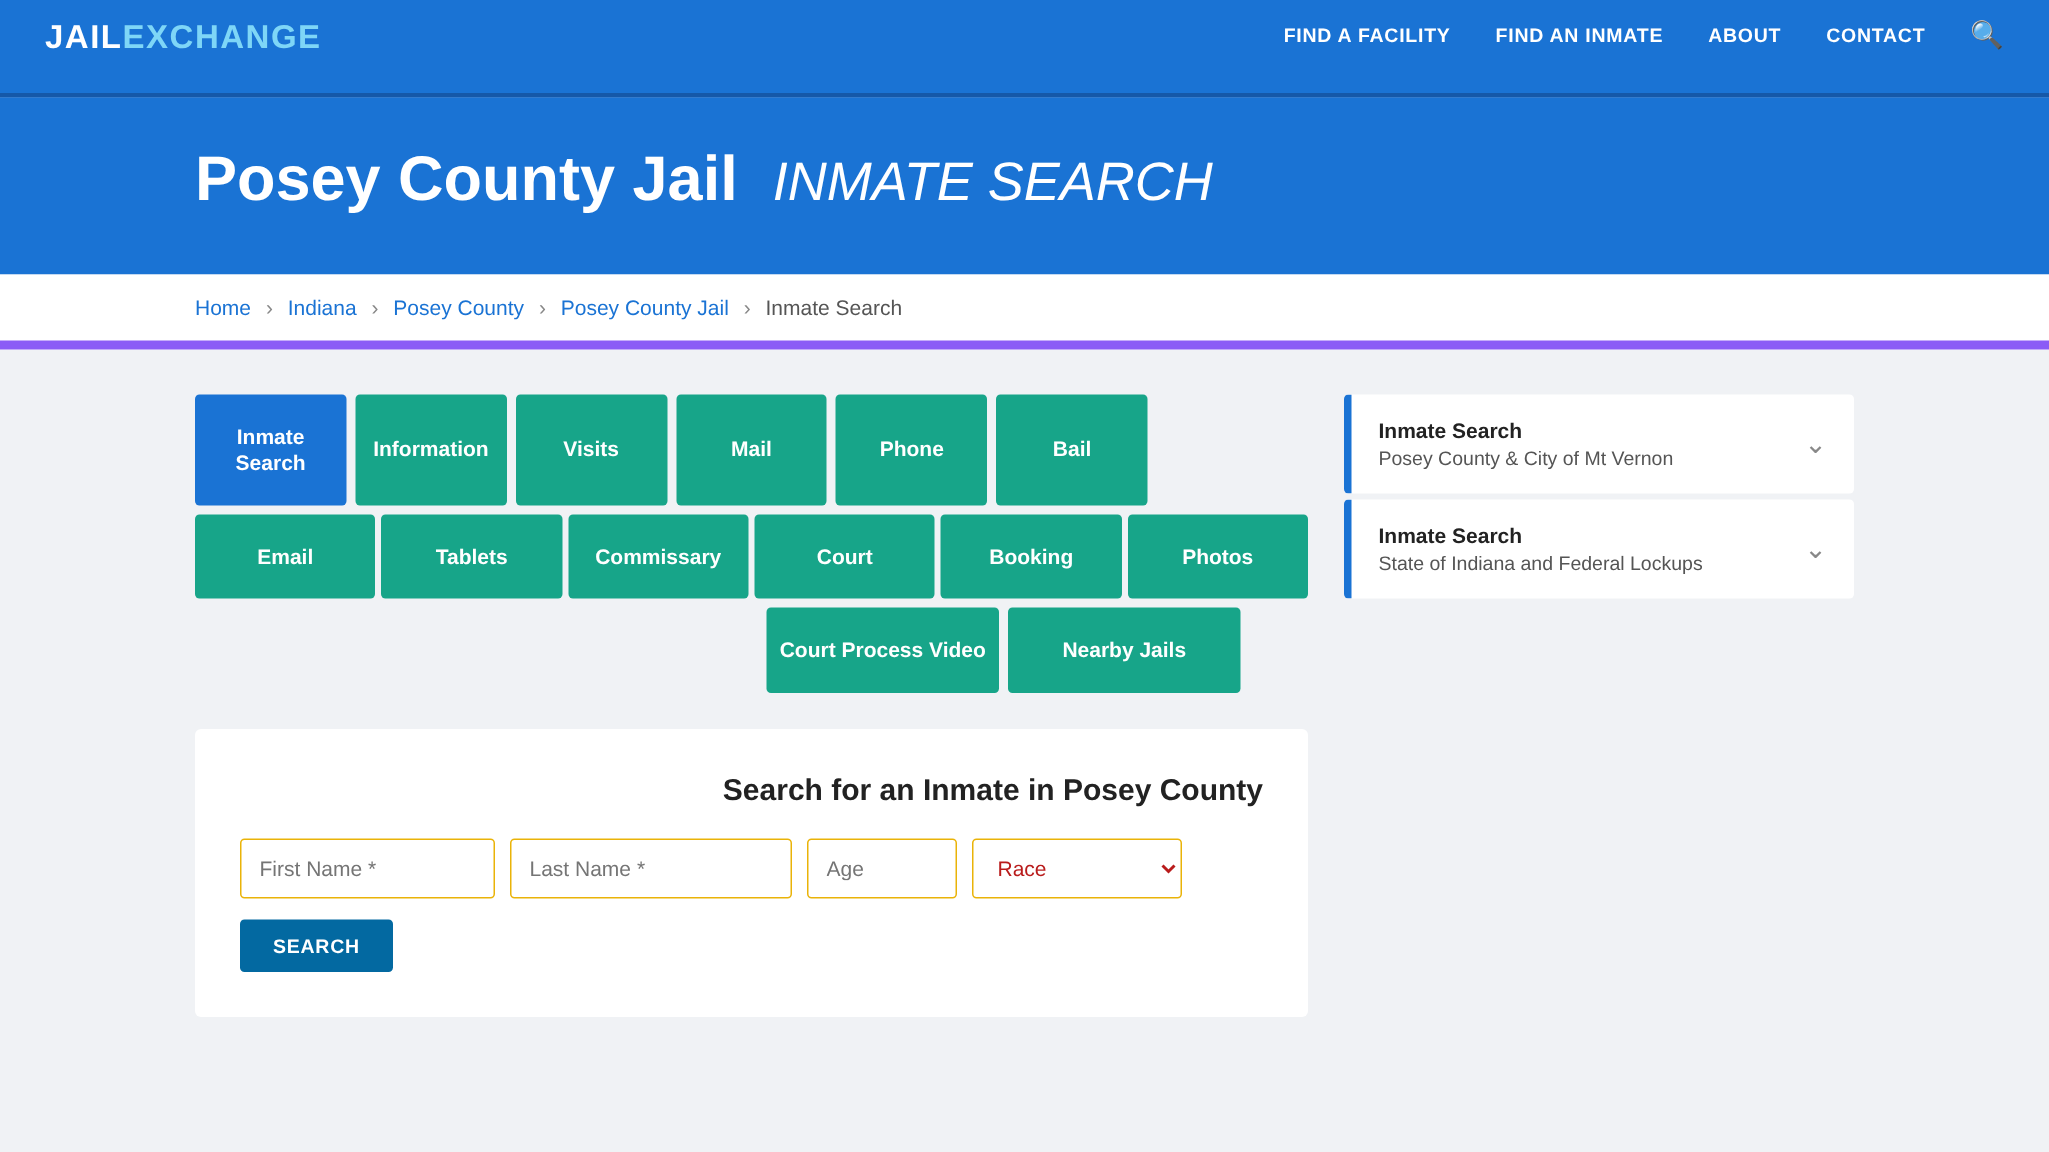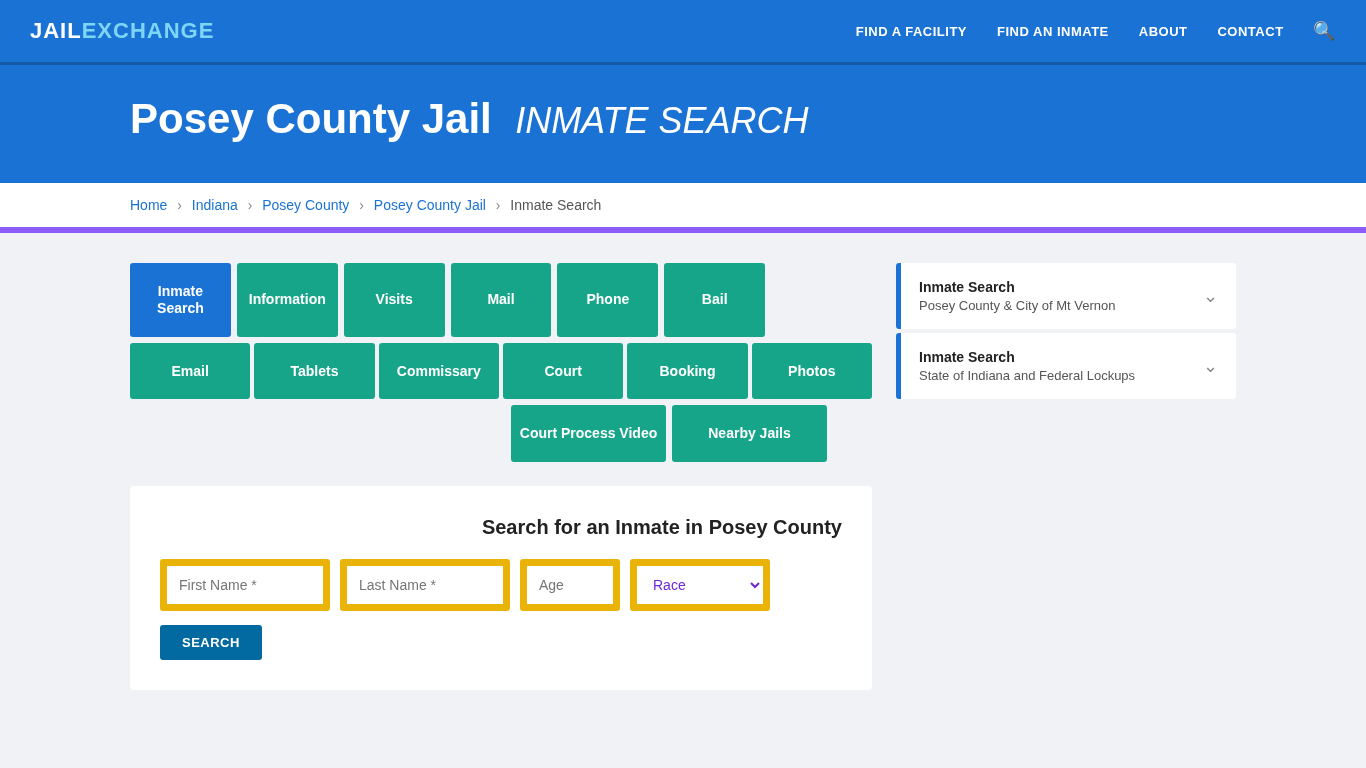--- a/index.html
+++ b/index.html
@@ -2,23 +2,23 @@
 <html><head>
   <meta charset="utf-8">
   <style>
     * { box-sizing: border-box; margin: 0; padding: 0; }
     body { font-family: Arial, sans-serif; background: #f0f2f5; color: #333; }
 
     
     .navbar {
       background: #1a73d4;
       display: flex;
-      align-items: center;
+      align-items: flex-start;
       justify-content: space-between;
-      padding: 0 30px;
+      padding: 12px 30px;
       height: 65px;
       border-bottom: 3px solid #1558a8;
     }
     .navbar-logo {
       display: flex;
       align-items: center;
       text-decoration: none;
     }
     .logo-jail {
       color: #fff;
@@ -153,29 +153,29 @@
       color: #222;
     }
     .search-fields {
       display: flex;
       gap: 10px;
       margin-bottom: 14px;
       flex-wrap: wrap;
     }
     .search-fields input,
     .search-fields select {
-      border: 7px solid #eab308;
+      border: 1px solid #eab308;
       border-radius: 3px;
       padding: 10px 12px;
       font-size: 14px;
-      color: #6d28d9;
+      color: #b91c1c;
       background: #fff;
     }
     .search-fields input.fname { width: 170px; }
-    .search-fields input.lname { width: 170px; }
+    .search-fields input.lname { width: 188px; }
     .search-fields input.age { width: 100px; }
     .search-fields select.race { width: 140px; }
     .search-btn {
       background: #0369a1;
       color: #fff;
       border: none;
       padding: 10px 22px;
       font-size: 13px;
       font-weight: 700;
       letter-spacing: 0.5px;

